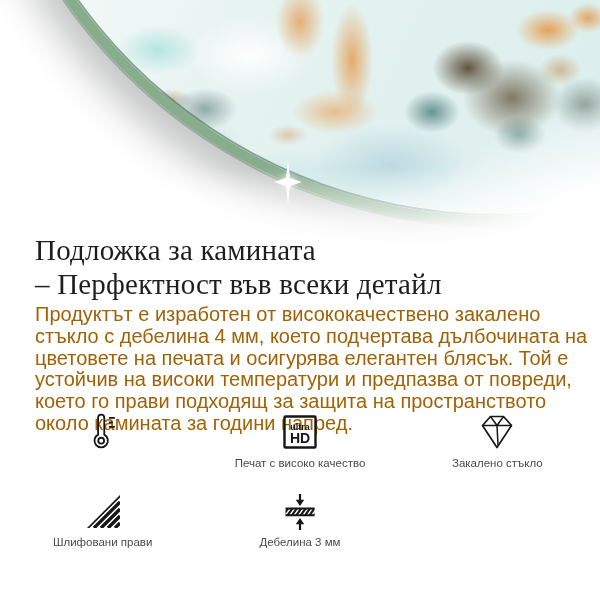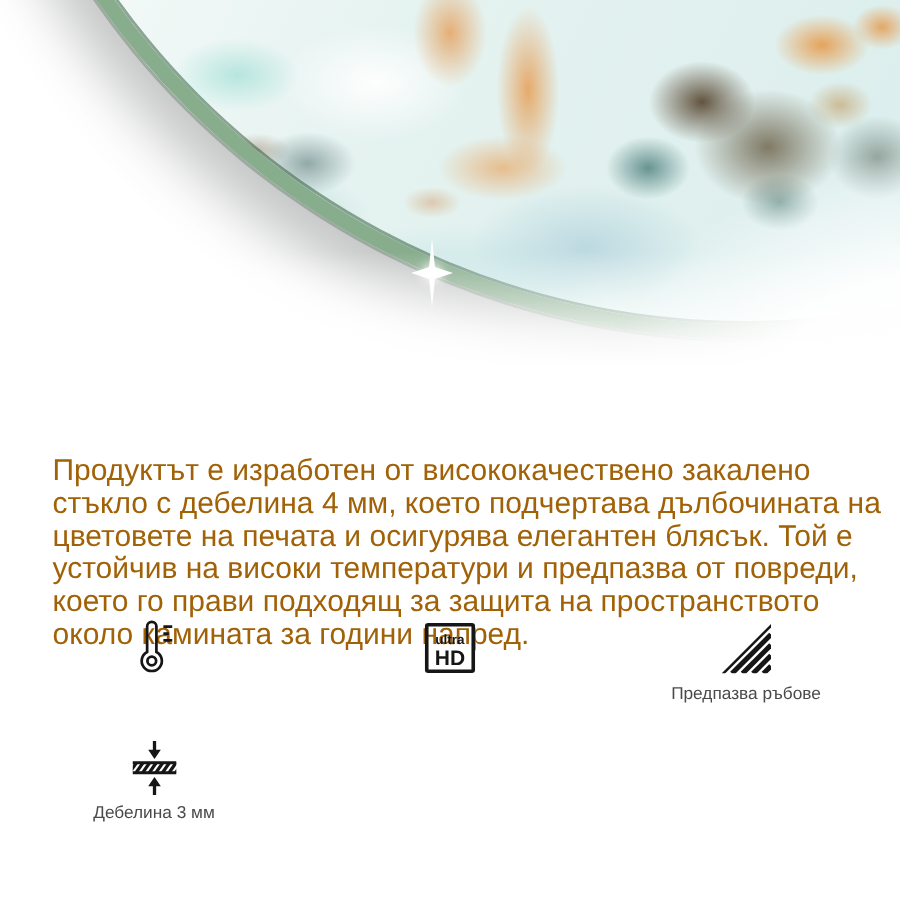--- a/index.html
+++ b/index.html
@@ -73,20 +73,24 @@
       <defs>
           <filter id="sg" x="-60%" y="-60%" width="220%" height="220%">
             <feGaussianBlur stdDeviation="3.5"></feGaussianBlur>
           </filter>
         </defs>
       <circle cx="22" cy="26" r="6.5" fill="#ffffff" opacity="0.85" filter="url(#sg)"></circle>
       <polygon points="22,3 24,22 36,26 24,30 22,49 20,30 8,26 20,22" fill="#ffffff" opacity="0.97"></polygon>
     </svg>
   </section>
 
+  <h1 class="title">
+    <span>Подложка за камината</span>
+    <span>– Перфектност във всеки детайл</span>
+  </h1>
 
   <p class="desc">Продуктът е изработен от висококачествено закалено стъкло с дебелина 4 мм, което подчертава дълбочината на цветовете на печата и осигурява елегантен блясък. Той е устойчив на високи температури и предпазва от повреди, което го прави подходящ за защита на пространството около камината за години напред.</p>
 
   <div class="features">
 
     <div class="feature">
       <div class="icon-wrap">
         <svg width="40" height="42" viewBox="0 0 44 44">
           <path class="icon-stroke" stroke-width="2" d="M16.6 26 L16.6 7.4 A3.4 3.4 0 0 1 23.4 7.4 L23.4 26 A7.4 7.4 0 1 1 16.6 26 Z"></path>
           <circle class="icon-stroke" stroke-width="2" cx="20" cy="32.6" r="3.2"></circle>
@@ -96,42 +100,52 @@
     </div>
 
     <div class="feature">
       <div class="icon-wrap">
         <svg width="40" height="40" viewBox="0 0 40 40">
           <rect class="icon-stroke" stroke-width="2.4" x="4.5" y="4.5" width="31" height="31" rx="1"></rect>
           <text x="20" y="17.5" text-anchor="middle" font-family="Liberation Sans, sans-serif" font-size="9" font-weight="700" fill="#161616">ultra</text>
           <text x="20" y="31" text-anchor="middle" font-family="Liberation Sans, sans-serif" font-size="14" font-weight="700" fill="#161616">HD</text>
         </svg>
       </div>
+      <div class="label">Печат с високо качество</div>
     </div>
 
 
+    <div class="feature">
+      <div class="icon-wrap">
+        <svg width="44" height="42" viewBox="0 0 44 42">
+          <path class="icon-stroke" stroke-width="1.7" stroke-linejoin="round" d="M7.5 15.5 L15.5 6.5 L28.5 6.5 L36.5 15.5 L22 37.5 Z"></path>
+          <path class="icon-stroke" stroke-width="1.5" d="M7.5 15.5 H36.5 M15.5 6.5 L22 15.5 M28.5 6.5 L22 15.5 M22 15.5 L23 35"></path>
+        </svg>
+      </div>
+      <div class="label">Закалено стъкло</div>
+    </div>
 
     <div class="feature">
       <div class="icon-wrap">
         <svg width="40" height="40" viewBox="0 0 40 40">
           <defs>
               <clipPath id="tri">
                 <path d="M4 37 L37 4 L37 37 Z"></path>
               </clipPath>
             </defs>
           <g clip-path="url(#tri)" stroke="#161616" stroke-width="3.4">
             <line x1="4" y1="37" x2="37" y2="4"></line>
             <line x1="11" y1="37" x2="37" y2="11"></line>
             <line x1="18" y1="37" x2="37" y2="18"></line>
             <line x1="25" y1="37" x2="37" y2="25"></line>
             <line x1="32" y1="37" x2="37" y2="32"></line>
           </g>
         </svg>
       </div>
-      <div class="label">Предпазва ръбове</div>
+      <div class="label">Шлифовани прави</div>
     </div>
 
     <div class="feature">
       <div class="icon-wrap">
         <svg width="42" height="42" viewBox="0 0 42 42">
           <defs>
               <clipPath id="bar">
                 <rect x="6.5" y="19.5" width="29" height="6.7"></rect>
               </clipPath>
             </defs>

